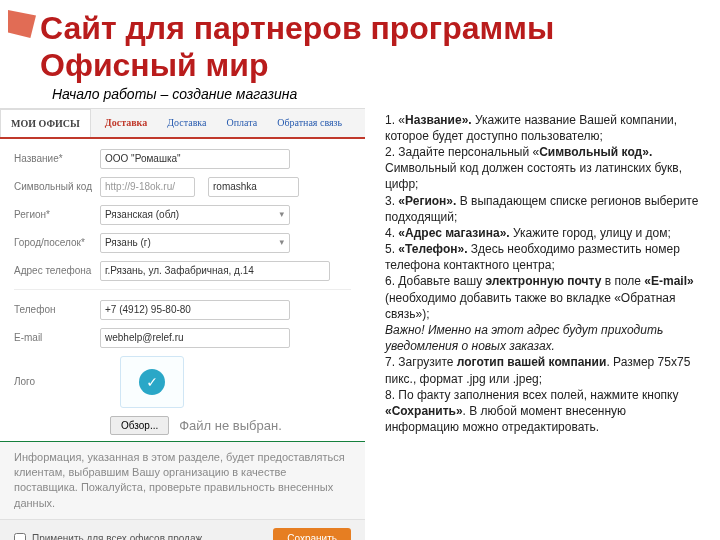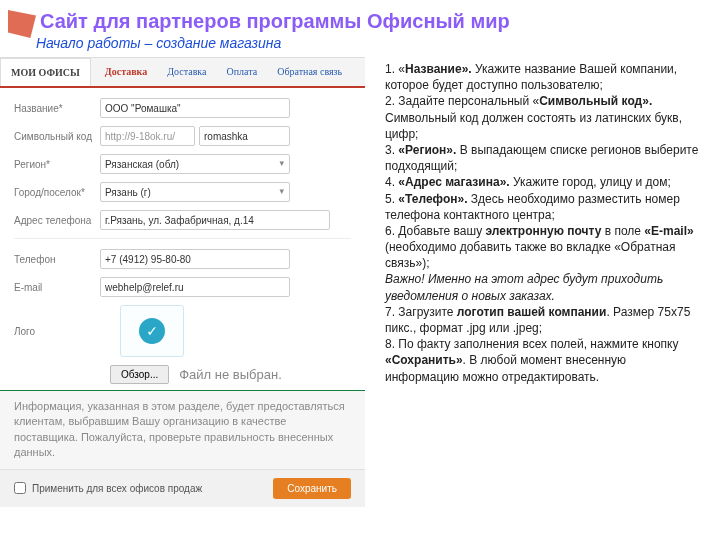--- a/index.html
+++ b/index.html
@@ -6,31 +6,31 @@
   body {
     font-family: Arial, Helvetica, sans-serif;
     font-size: 11px;
     background: #fff;
     width: 720px;
     height: 540px;
     overflow: hidden;
     position: relative;
   }
   .slide-title {
-    color: #8b5cf6;
-    font-size: 20px;
+    color: #b91c1c;
+    font-size: 32px;
     font-weight: 700;
     padding: 10px 40px 0 40px;
     line-height: 1.15;
   }
   .slide-subtitle {
-    color: #1d4ed8;
+    color: #000000;
     font-style: italic;
     font-size: 14px;
-    padding: 2px 40px 6px 36px;
+    padding: 2px 40px 6px 52px;
   }
   .columns {
     display: flex;
     padding: 0 8px 0 0;
   }
   .left { width: 365px; }
   .right { flex: 1; padding: 4px 12px 0 20px; font-size: 12px; line-height: 1.35; color: #222; }
   .right b { font-weight: 700; }
   .right .italic { font-style: italic; }
 
@@ -87,21 +87,21 @@
     color: #333;
     font-size: 10px;
     width: 190px;
     border-radius: 2px;
   }
   .row .val-select { appearance: none; background: #fff; position: relative; }
   .select-wrap { position: relative; display: inline-block; }
   .select-wrap::after {
     content: "▾"; position: absolute; right: 6px; top: 4px; color: #888; font-size: 9px; pointer-events: none;
   }
-  .url-row { display: flex; gap: 4px; }
+  .url-row { display: flex; gap: 13px; }
   .url-prefix { border: 1px solid #ccc; height: 20px; padding: 2px 4px; width: 95px; color:#999; font-size:10px; background:#fff; border-radius:2px;}
   .url-code  { border: 1px solid #ccc; height: 20px; padding: 2px 4px; width: 91px; color:#333; font-size:10px; background:#fff; border-radius:2px;}
   .divider { height:1px; background: rgba(0,0,0,0.07); margin: 6px 0 10px; }
   .logo-row { display:flex; align-items:center; gap:20px; }
   .logo-thumb {
     width: 64px; height: 52px; border:1px solid #d0e6f5; border-radius:3px;
     display:flex; align-items:center; justify-content:center; background:#fafeff;
     color:#2a9; font-size:22px;
   }
   .logo-thumb .chk {

